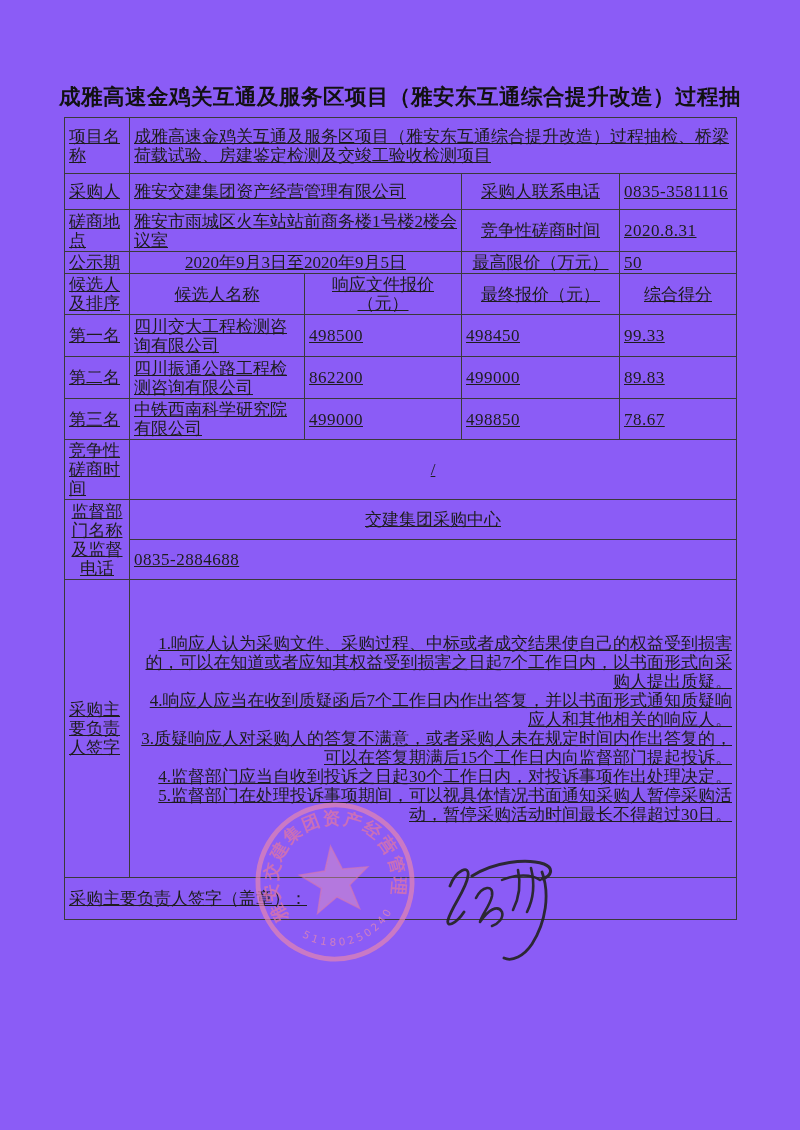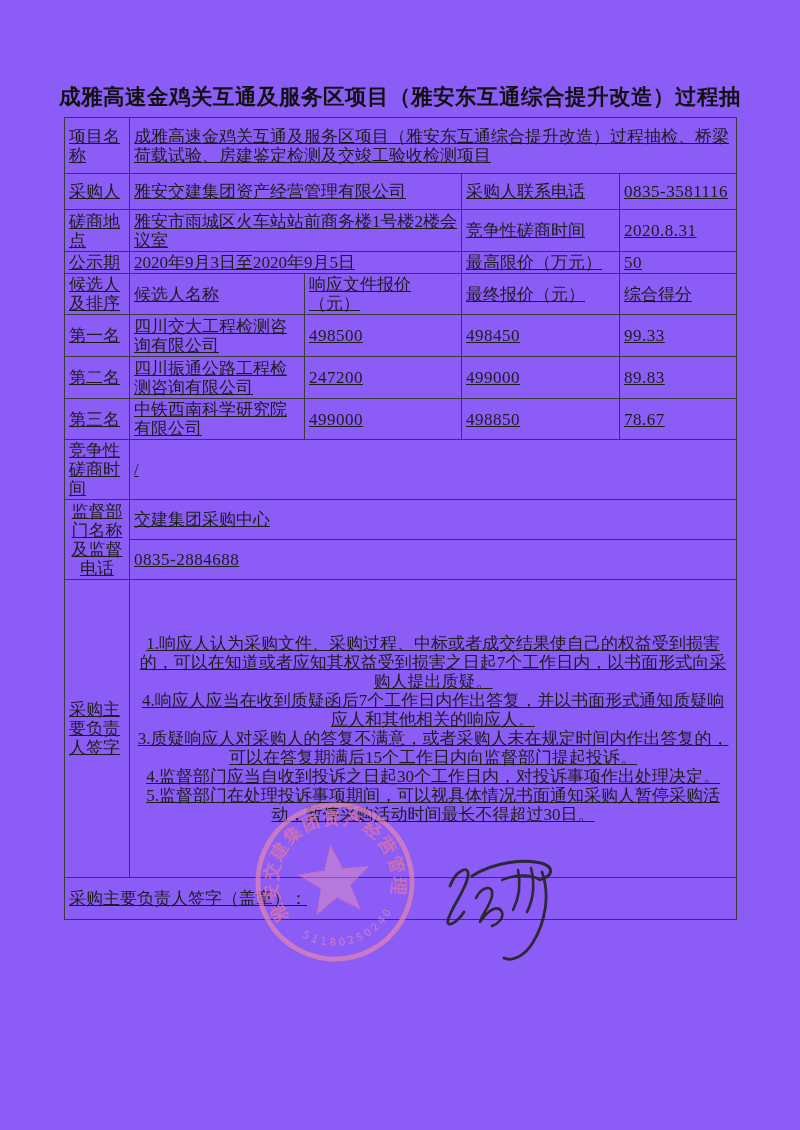--- a/index.html
+++ b/index.html
@@ -31,24 +31,24 @@
     border:1px solid #3a3a3a;
     font-size:17px;
     line-height:19px;
     padding:1px 4px;
     vertical-align:middle;
     word-break:break-all;
     color:#1d1d1d;
     text-decoration:underline;
   }
   td.lab{text-align:left;padding:1px 2px;}
-  td.ctr{}
+  td.ctr{text-align:center;}
   td.lft{text-align:left;}
   td.num{text-align:left;letter-spacing:0.5px;}
-  .objection-text p{margin:0;padding:0;text-align:center;}
+  .objection-text p{margin:0;padding:0;text-align:right;}
   .sig-row-label{padding-left:4px;}
   
   .stamp{
     position:absolute;left:229px;top:776px;width:212px;height:212px;
     pointer-events:none;opacity:0.85;
   }
   .signature{
     position:absolute;left:436px;top:846px;width:140px;height:120px;
     pointer-events:none;
   }
@@ -109,21 +109,21 @@
     <tr style="height:42px">
       <td class="lab">第一名</td>
       <td class="lft">四川交大工程检测咨询有限公司</td>
       <td class="num">498500</td>
       <td class="num">498450</td>
       <td class="num">99.33</td>
     </tr>
     <tr style="height:42px">
       <td class="lab">第二名</td>
       <td class="lft">四川振通公路工程检测咨询有限公司</td>
-      <td class="num">247200</td>
+      <td class="num">862200</td>
       <td class="num">499000</td>
       <td class="num">89.83</td>
     </tr>
     <tr style="height:40px">
       <td class="lab">第三名</td>
       <td class="lft">中铁西南科学研究院有限公司</td>
       <td class="num">499000</td>
       <td class="num">498850</td>
       <td class="num">78.67</td>
     </tr>

